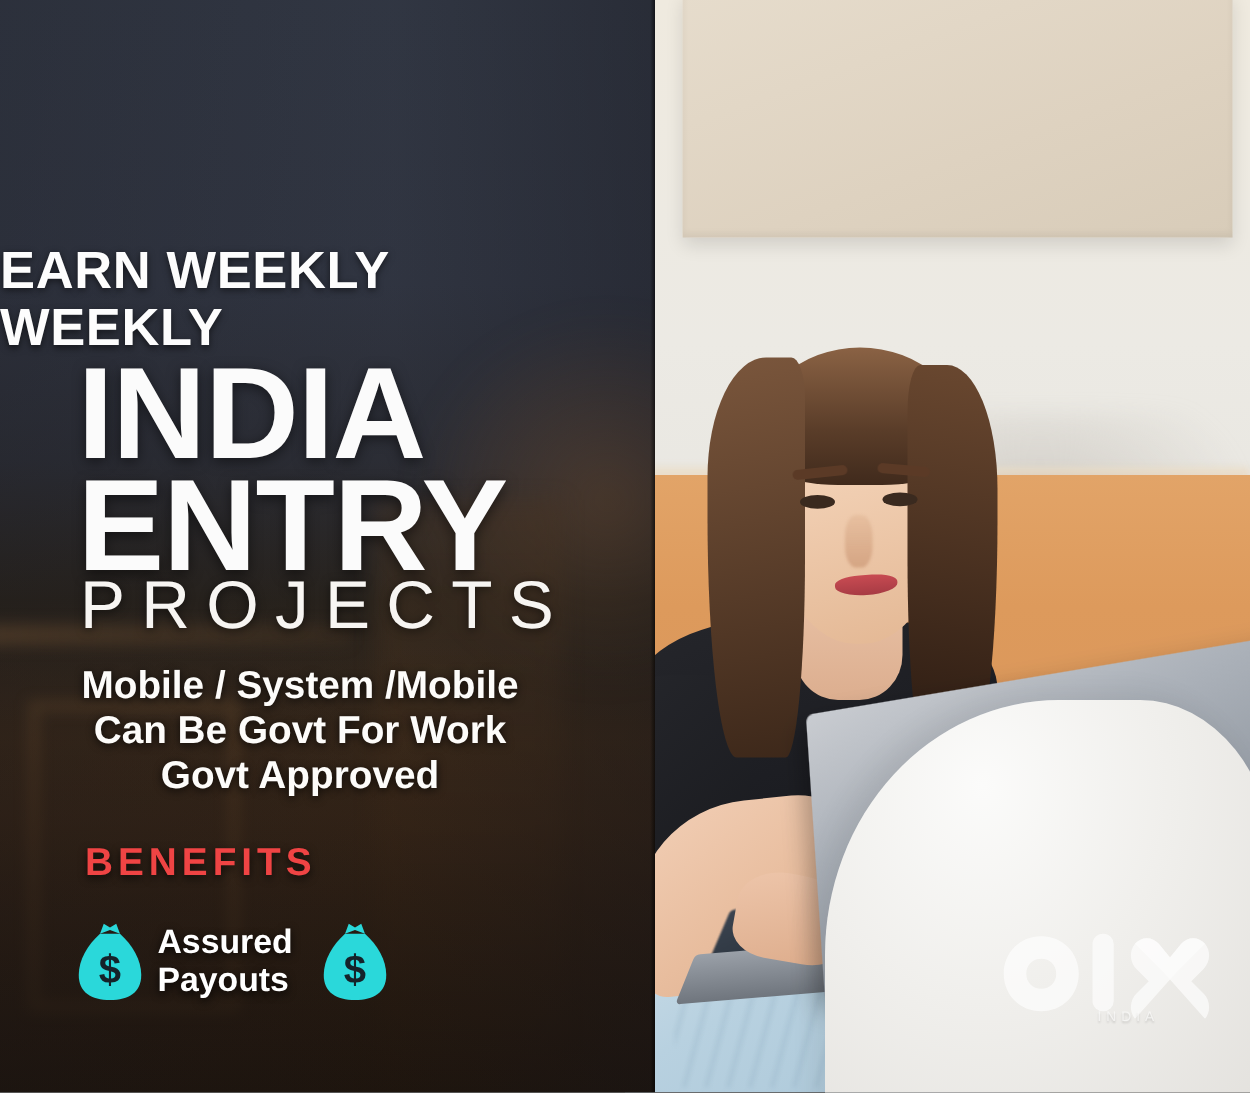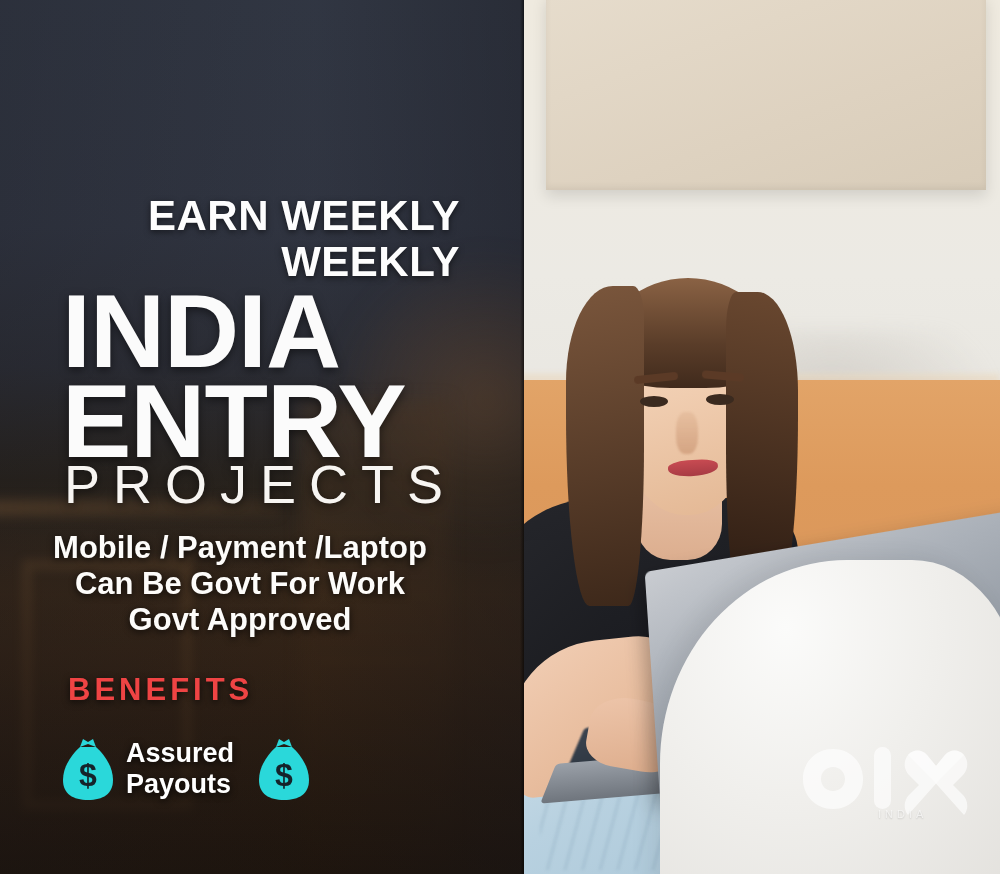--- a/index.html
+++ b/index.html
@@ -207,21 +207,21 @@
     background:linear-gradient(90deg, rgba(0,0,0,.0), rgba(0,0,0,.55));
   }
 
   
   .copy{
     position:absolute; left:0; top:0; width:524px; height:874px;
     z-index:5;
   }
   .kicker{
     position:absolute; left:0; top:193px; width:460px;
-    text-align:right;
+    text-align:left;
     color:#fdfdfd;
     font-weight:bold;
     font-size:42px;
     line-height:46px;
     letter-spacing:0.5px;
     text-shadow:0 2px 6px rgba(0,0,0,.55);
     font-stretch:condensed;
   }
   .kicker .l2{ display:block; }
 
@@ -356,21 +356,21 @@
     <div class="kicker">
       <span>EARN WEEKLY</span>
       <span class="l2">WEEKLY</span>
     </div>
 
     <div class="big one">INDIA</div>
     <div class="big two">ENTRY</div>
     <div class="thin">PROJECTS</div>
 
     <div class="sub">
-      <span>Mobile / Payment /Laptop</span>
+      <span>Mobile / System /Mobile</span>
       <span>Can Be Govt For Work</span>
       <span>Govt Approved</span>
     </div>
 
     <div class="benefits-title">BENEFITS</div>
 
     <div class="benefits-row">
 
       <div class="benefit">
         <span class="bag-icon">

